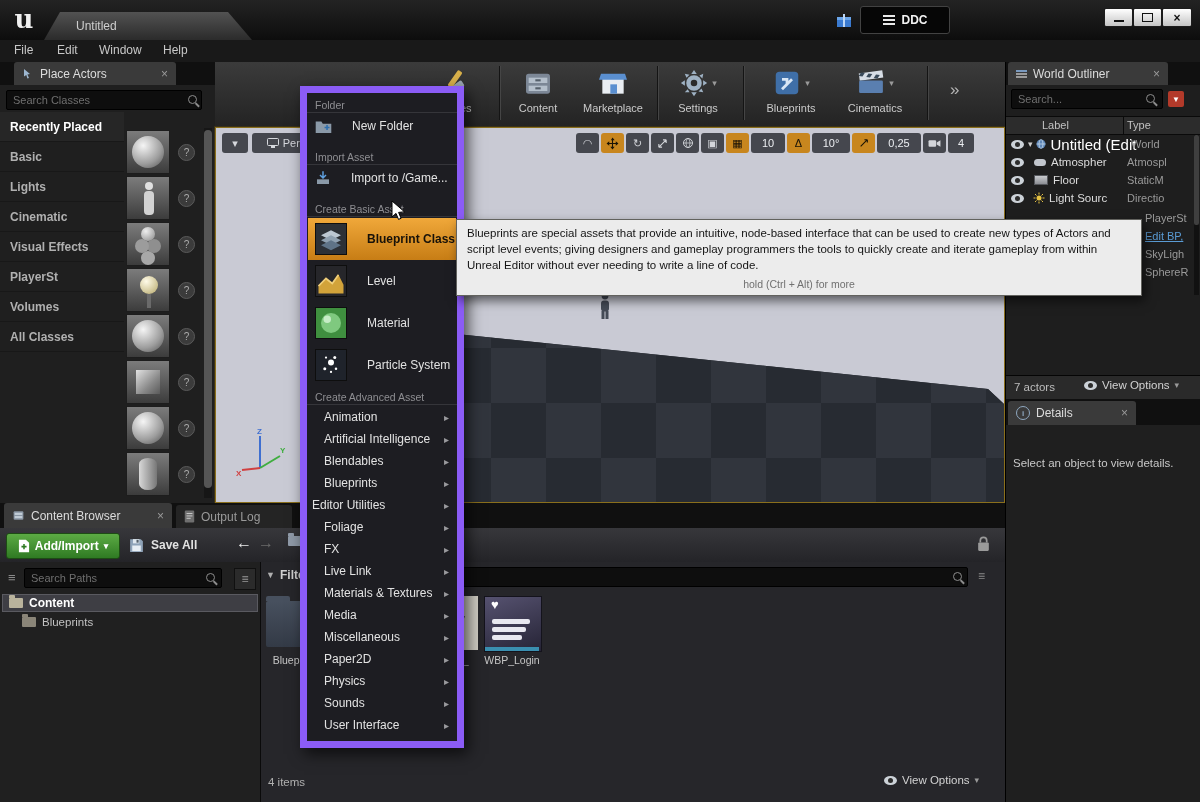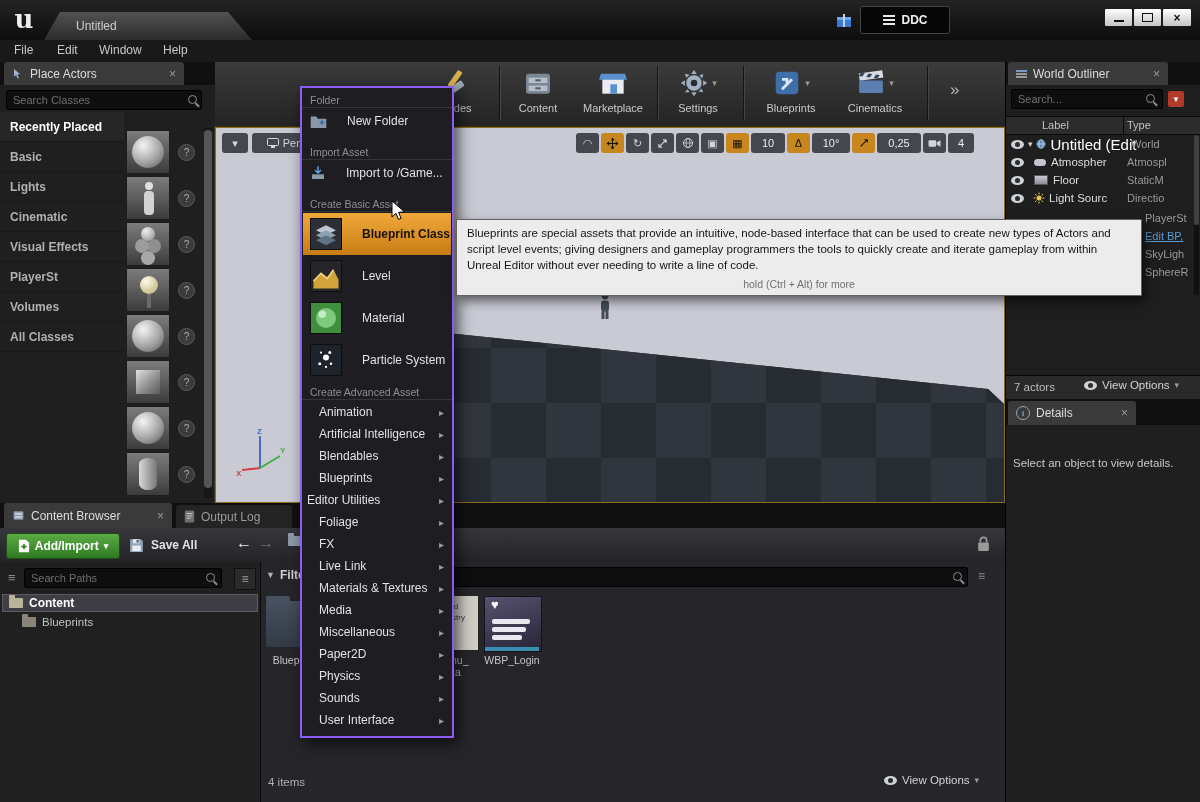--- a/index.html
+++ b/index.html
@@ -95,21 +95,21 @@
           background:linear-gradient(#5cab44,#2f7a23);display:flex;align-items:center;justify-content:center;gap:5px;
           color:#fff;font-weight:bold;font-size:12px}
   .treerow{position:absolute;display:flex;align-items:center;gap:6px}
   .folder14{width:14px;height:10px;background:#b9b39c;border-radius:1px;position:relative;flex:none}
   .folder14::before{content:"";position:absolute;top:-3px;left:0;width:6px;height:3px;background:inherit;border-radius:1px 1px 0 0}
   .bigfolder{position:absolute;width:60px;height:46px;background:linear-gradient(#47505e,#333a46);border-radius:2px}
   .bigfolder::before{content:"";position:absolute;top:-5px;left:0;width:24px;height:5px;background:#47505e;border-radius:2px 2px 0 0}
   .asset-label{position:absolute;width:60px;text-align:center;color:#c6c6c6;font-size:10.5px;white-space:nowrap}
 
   
-  .ctxmenu{position:absolute;left:300px;top:86px;width:150px;height:648px;background:#1d1d22;border:2px solid #8b5cf6;
+  .ctxmenu{position:absolute;left:300px;top:86px;width:150px;height:648px;background:#1d1d22;border:7px solid #8b5cf6;
            box-shadow:4px 6px 14px rgba(0,0,0,.65);z-index:50}
   .mhead{position:absolute;left:0;width:150px;height:16px;color:#8e8e92;font-size:10.5px;display:flex;align-items:center;
          padding-left:8px;box-sizing:border-box;border-bottom:1px solid #35353a}
   .mitem{position:absolute;left:1px;width:148px;display:flex;align-items:center;color:#e2e2e2;font-size:12px;gap:20px;
          padding-left:7px;box-sizing:border-box}
   .mitem .sub{position:absolute;right:7px;color:#9a9a9e;font-size:10px}
   .mitem.hl{background:linear-gradient(#f0a83a,#c77d15);color:#181209;font-weight:bold}
   .micon32{width:32px;height:32px;flex:none;border:1px solid #0e0e0e;box-sizing:border-box}
 
   
@@ -152,21 +152,21 @@
 
   <div class="menubar">
     <span style="left:14px">File</span>
     <span style="left:57px">Edit</span>
     <span style="left:99px">Window</span>
     <span style="left:163px">Help</span>
   </div>
 
   <div class="abs" style="left:0;top:62px;width:215px;height:441px;background:#1f1f1f;border-right:1px solid #000">
     <div class="strip" style="left:0;top:0;width:215px;height:23px">
-      <div class="ptab" style="left:4px;top:0;width:180px">
+      <div class="ptab" style="left:14px;top:0;width:162px">
         <svg width="12" height="12" viewBox="0 0 12 12">
           <path d="M2 1l6 5-2.6.4L7 10 5.4 10.6 4.3 7 2 8.6z" fill="#9db7d0"></path>
           </svg>
         <span>Place Actors</span>
         <span class="closex">×</span>
       </div>
     </div>
     <input class="sinput abs" style="left: 6px; top: 28px; width: 196px;" placeholder="Search Classes">
     <span class="mag" style="left:188px;top:33px"></span>
 

